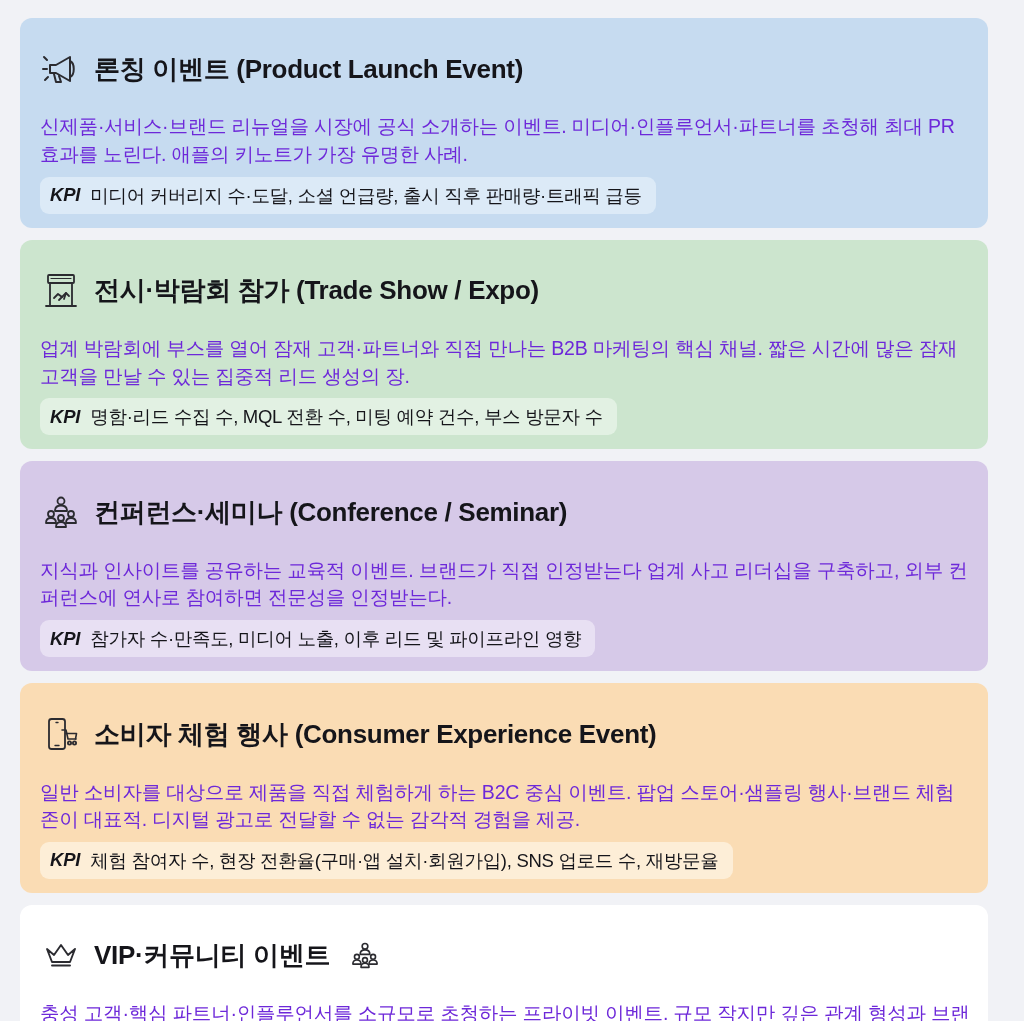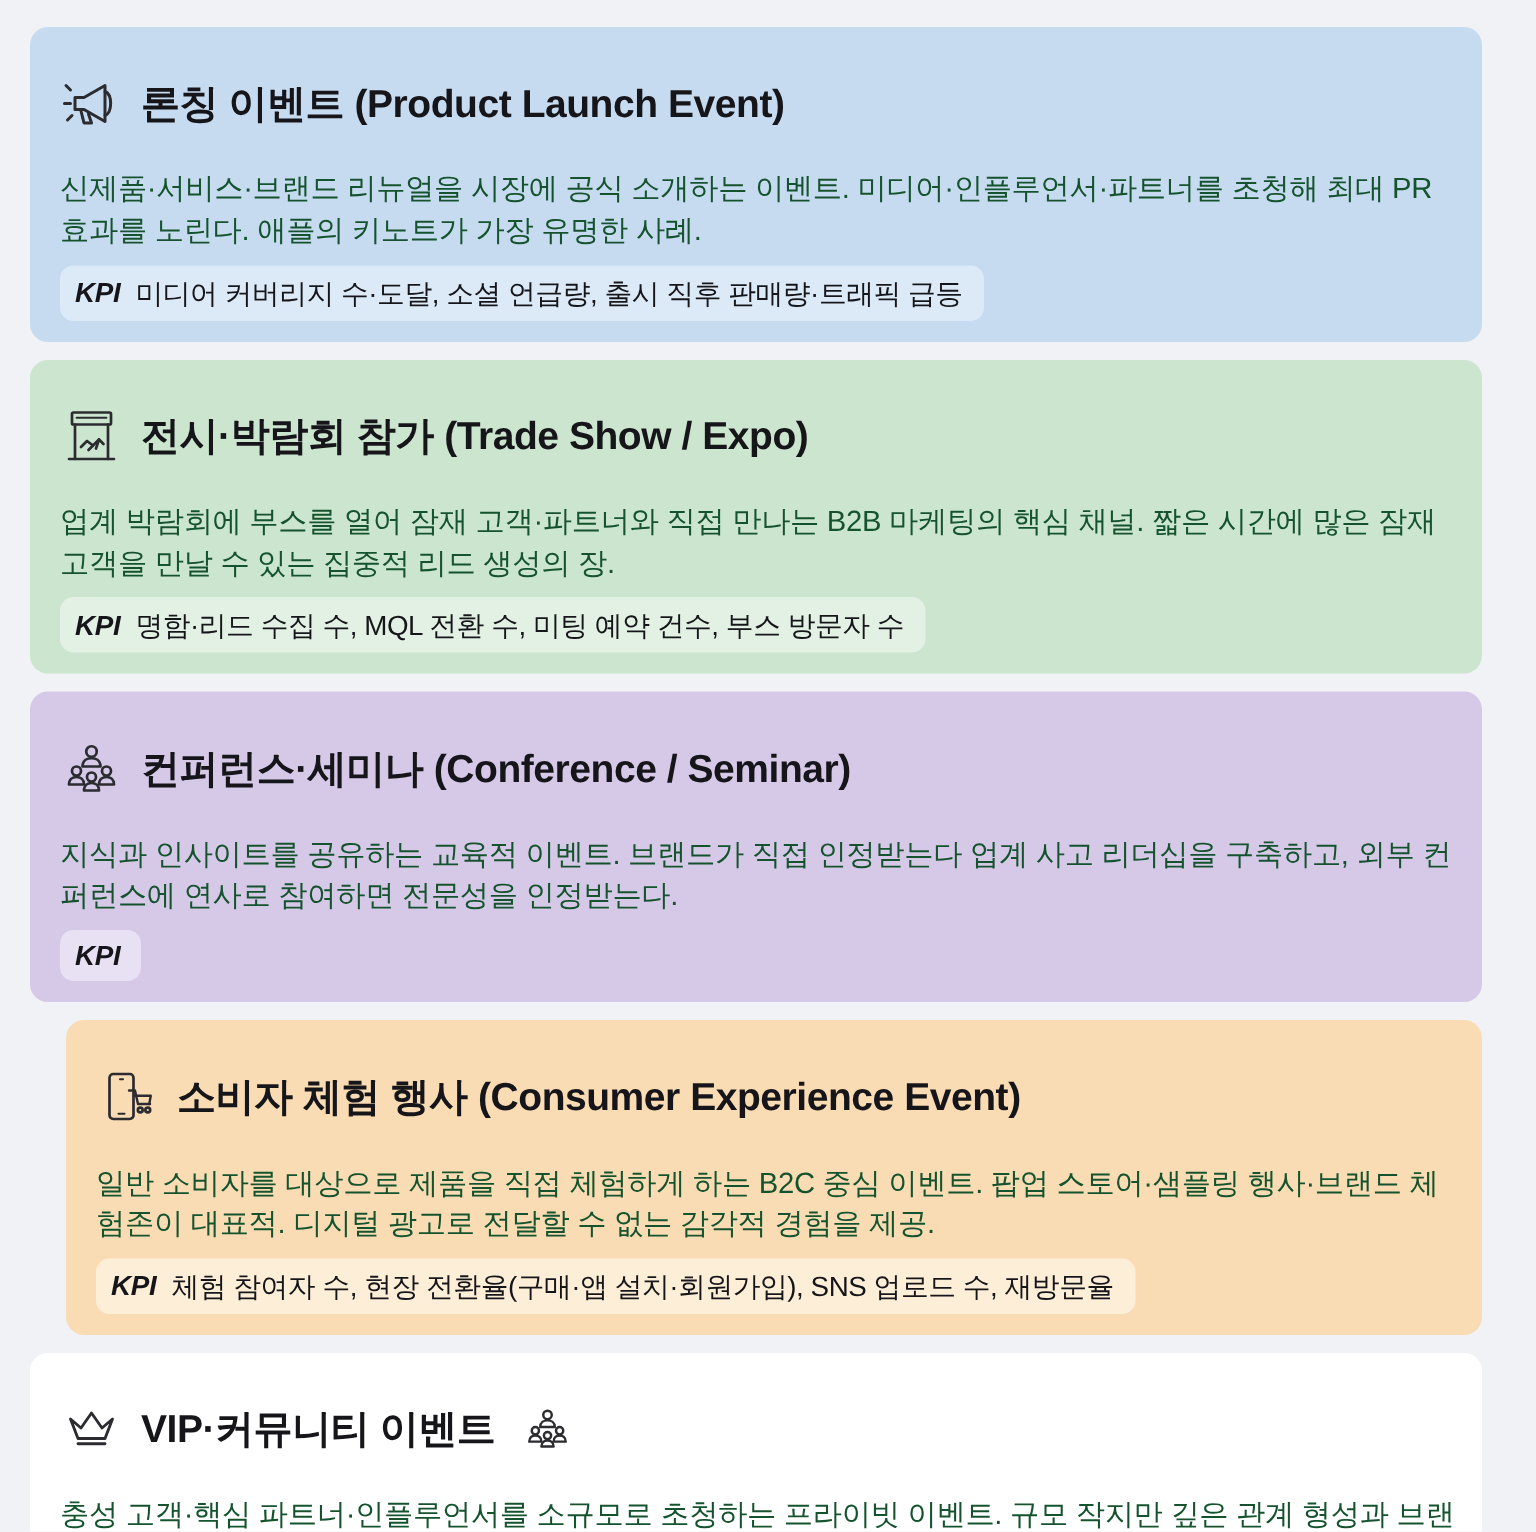--- a/index.html
+++ b/index.html
@@ -60,21 +60,21 @@
     height: 34px;
     flex: 0 0 34px;
     display: flex;
     align-items: center;
     justify-content: center;
     margin-left: 6px;
   }
   .card-desc {
     font-size: 19.5px;
     line-height: 1.42;
-    color: #14532d;
+    color: #6d28d9;
     letter-spacing: -0.2px;
     margin: 1px 0 2px 0;
   }
   .kpi-row {
     display: inline-flex;
     align-items: center;
     gap: 10px;
     align-self: flex-start;
     border-radius: 9px;
     padding: 6px 14px 6px 10px;
@@ -99,21 +99,21 @@
   .card-2 .kpi-row { background: #e2f1e3; }
   .card-3 { background: #d6c9e8; border-radius: 12px; }
   .card-3 .kpi-row { background: #e8e0f3; }
   .card-4 { background: #fadcb4; }
   .card-4 .kpi-row { background: #fdeed7; }
   .card-5 { background: #ffffff; }
 
   .card-1 { flex: 0 0 198px; }
   .card-2 { flex: 0 0 185px; }
   .card-3 { flex: 0 0 185px; }
-  .card-4 { flex: 0 0 195px; margin-left: 24px; }
+  .card-4 { flex: 0 0 195px; }
   .card-5 { flex: 1 1 auto; }
 </style>
 </head>
 <body>
 
 <div class="board">
 
   <section class="card card-1">
     <div class="card-head">
       <span class="card-icon">
@@ -166,20 +166,21 @@
           <path d="M26 31 C26 27.5 28.5 26 31 26 C33.5 26 36 27.5 36 31 Z"></path>
           <circle cx="21" cy="26" r="3"></circle>
           <path d="M16 35 C16 31.5 18.5 30 21 30 C23.5 30 26 31.5 26 35 Z"></path>
         </svg>
       </span>
       <h2 class="card-title">컨퍼런스·세미나 (Conference / Seminar)</h2>
     </div>
     <p class="card-desc">지식과 인사이트를 공유하는 교육적 이벤트. 브랜드가 직접 인정받는다 업계 사고 리더십을 구축하고, 외부 컨퍼런스에 연사로 참여하면 전문성을 인정받는다.</p>
     <div class="kpi-row">
       <span class="kpi-label">KPI</span>
+      <span class="kpi-text">참가자 수·만족도, 미디어 노출, 이후 리드 및 파이프라인 영향</span>
     </div>
   </section>
 
   <section class="card card-4">
     <div class="card-head">
       <span class="card-icon">
         <svg width="42" height="42" viewBox="0 0 42 42" fill="none" stroke="#2b2b30" stroke-width="1.8" stroke-linecap="round" stroke-linejoin="round">
           <rect x="9" y="6" width="16" height="30" rx="2.5"></rect>
           <path d="M16 9.5 L18 9.5" stroke-width="1.4"></path>
           <path d="M15 32.5 L19 32.5" stroke-width="1.4"></path>

